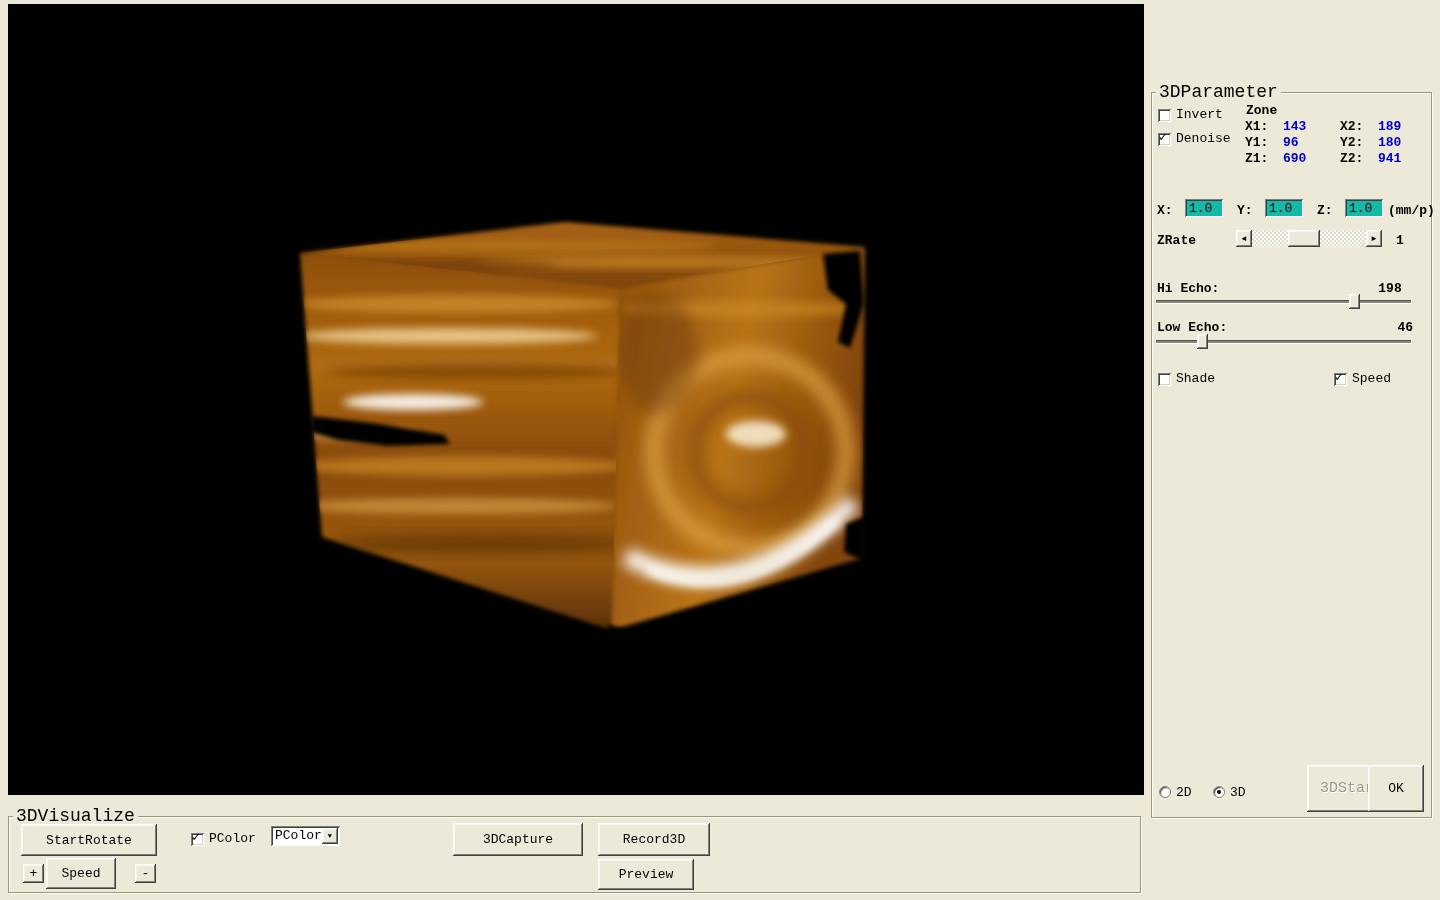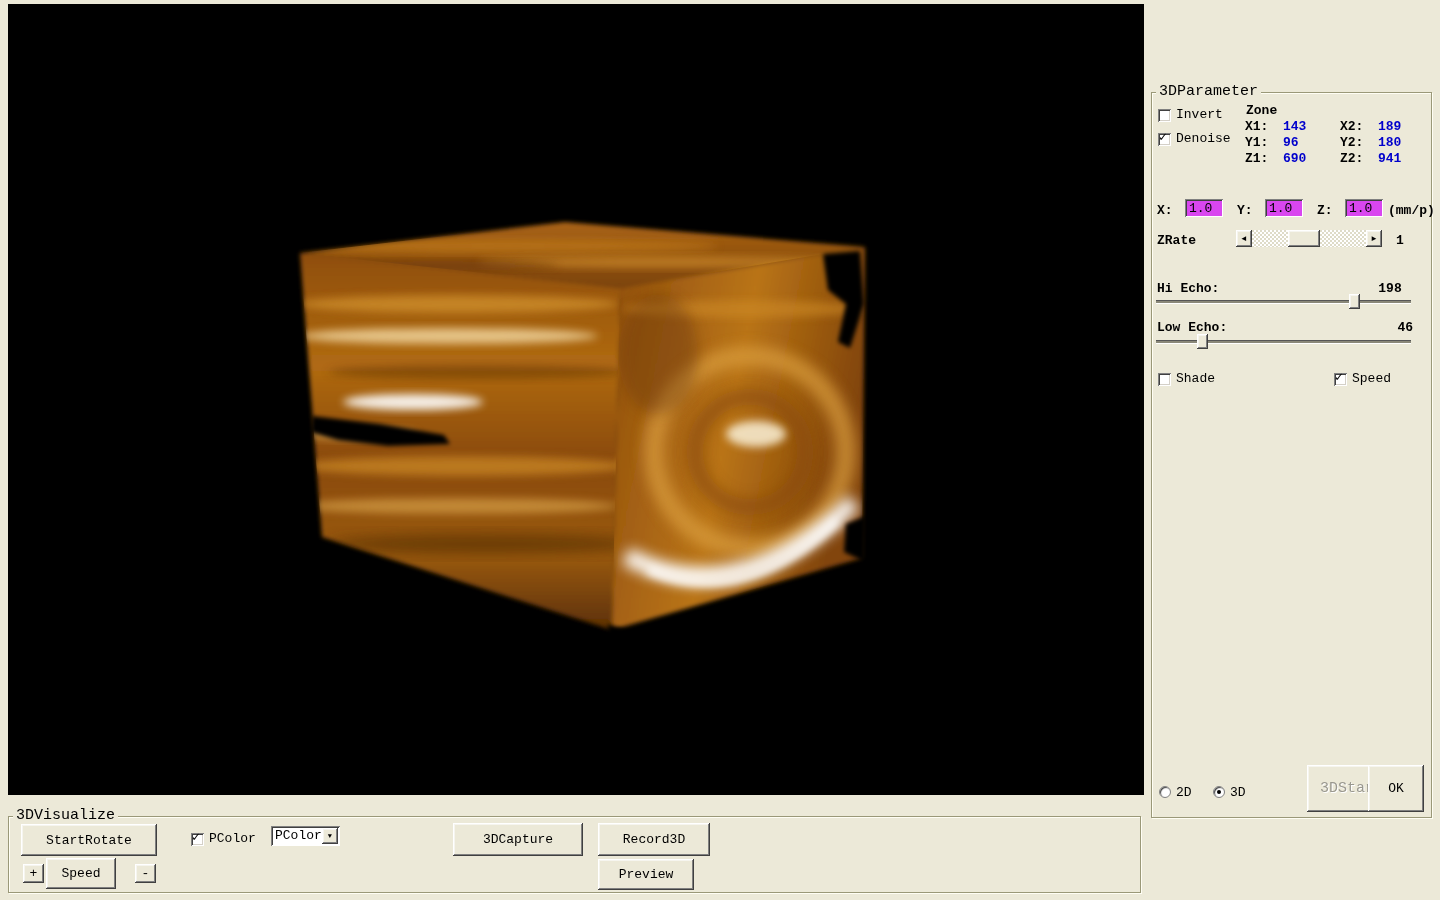--- a/index.html
+++ b/index.html
@@ -16,21 +16,21 @@
 
   
   .group {
     position:absolute;
     border:1px solid #9a9878;
     box-shadow: inset 1px 1px 0 #fffef4, 1px 1px 0 #fffef4;
   }
   .legend {
     position:absolute; top:-9px; left:4px;
     background:#ece9d8; padding:0 3px;
-    font-size:15px; line-height:16px; white-space:nowrap;
+    font-size:18px; line-height:16px; white-space:nowrap;
   }
 
   
   .lbl { position:absolute; font-size:13px; line-height:15px; white-space:nowrap;font-weight:bold; }
   .blue { color:#0000cc; }
 
   
   .win-btn {
     position:absolute;
     background:#ece9d8;
@@ -63,21 +63,21 @@
     border:1px solid #808080;
     box-shadow: inset 1px 1px 1px #404040, inset -1px -1px 0 #fff;
   }
   .rb-circle.on::after {
     content:""; position:absolute; left:3px; top:3px;
     width:4px; height:4px; border-radius:50%; background:#000;
   }
 
   
   .field {
-    position:absolute; height:18px; background:#d946ef; border:none;
+    position:absolute; height:18px; background:#14b8a6; border:none;
     box-shadow: inset 1px 1px 0 #808080, inset -1px -1px 0 #fff, inset 2px 2px 0 #404040;
     font-family:"Liberation Mono","DejaVu Sans Mono",monospace;
     font-size:13px; padding:1px 4px; color:#000;
   }
 
   
   .track {
     position:absolute; height:3px; background:#8a8878;
     box-shadow: 0 1px 0 #ffffff, inset 0 1px 0 #555;
   }

